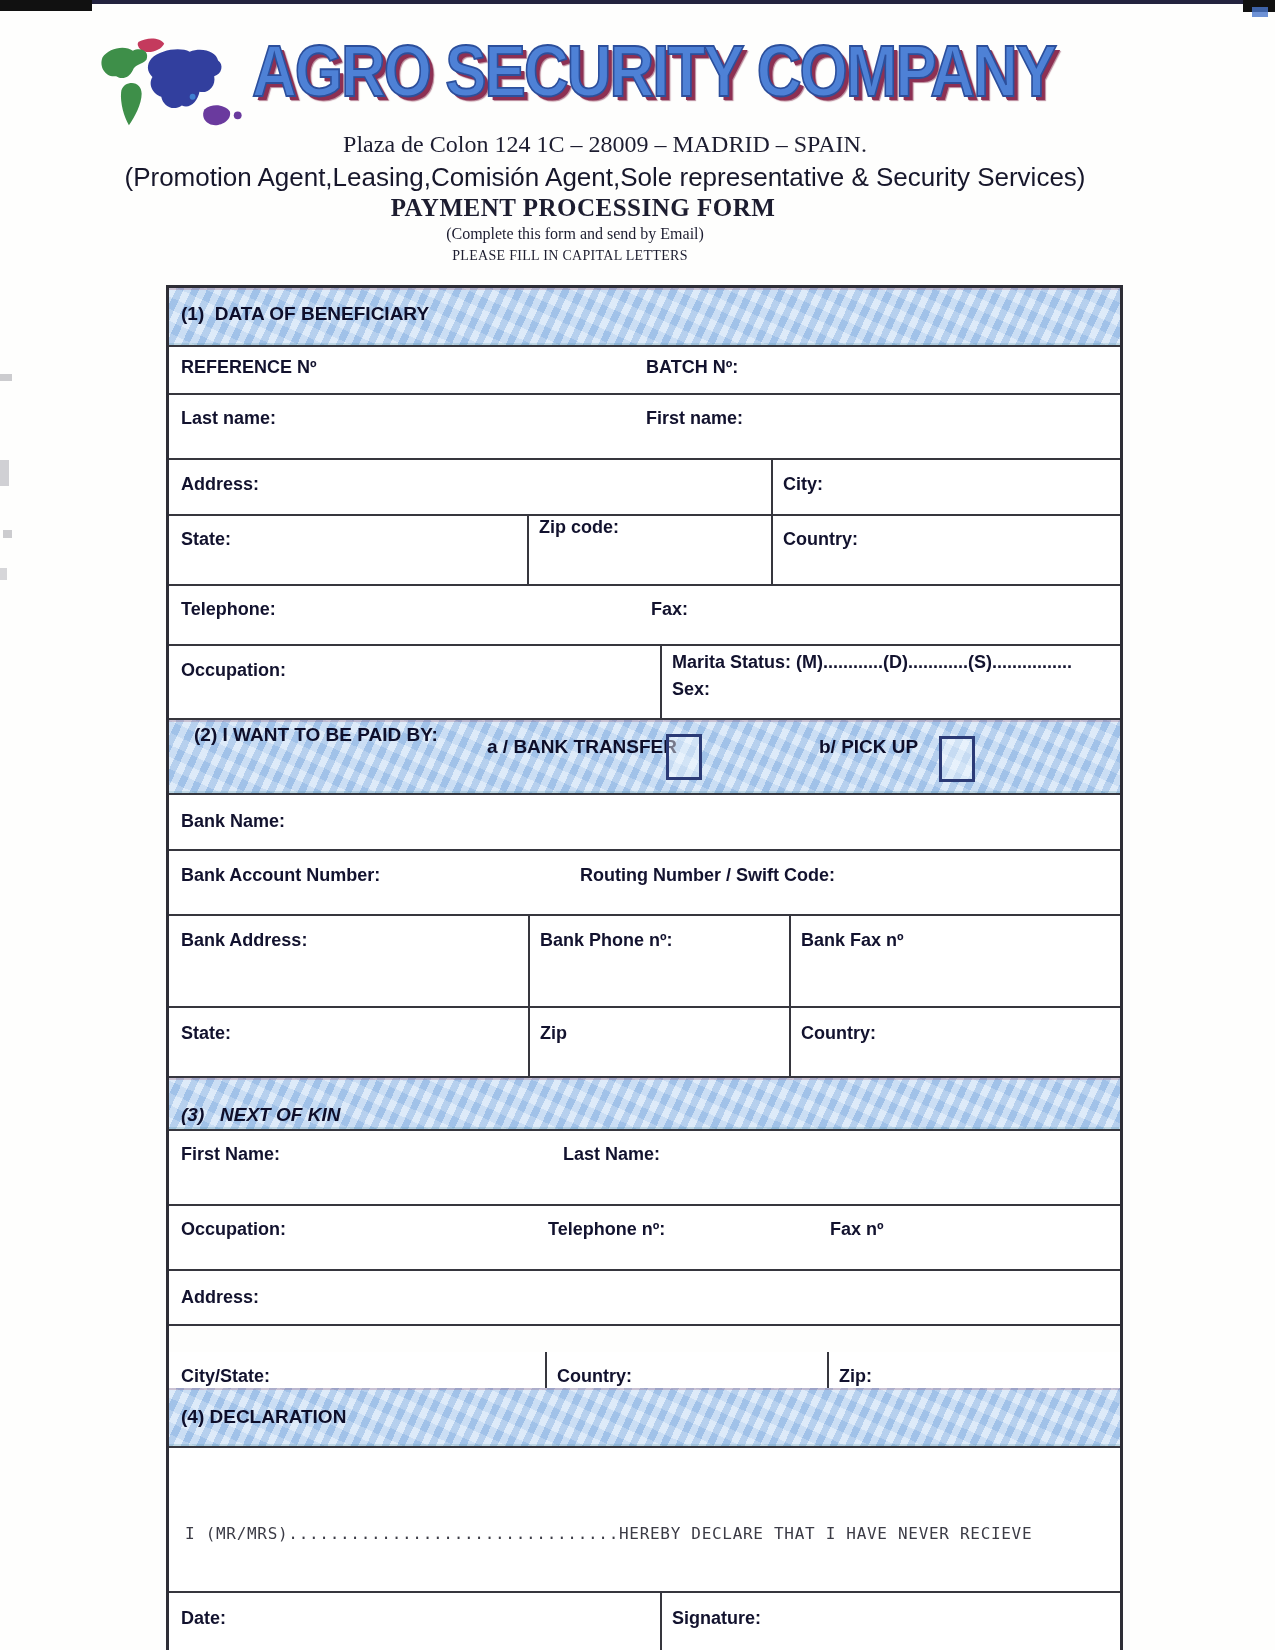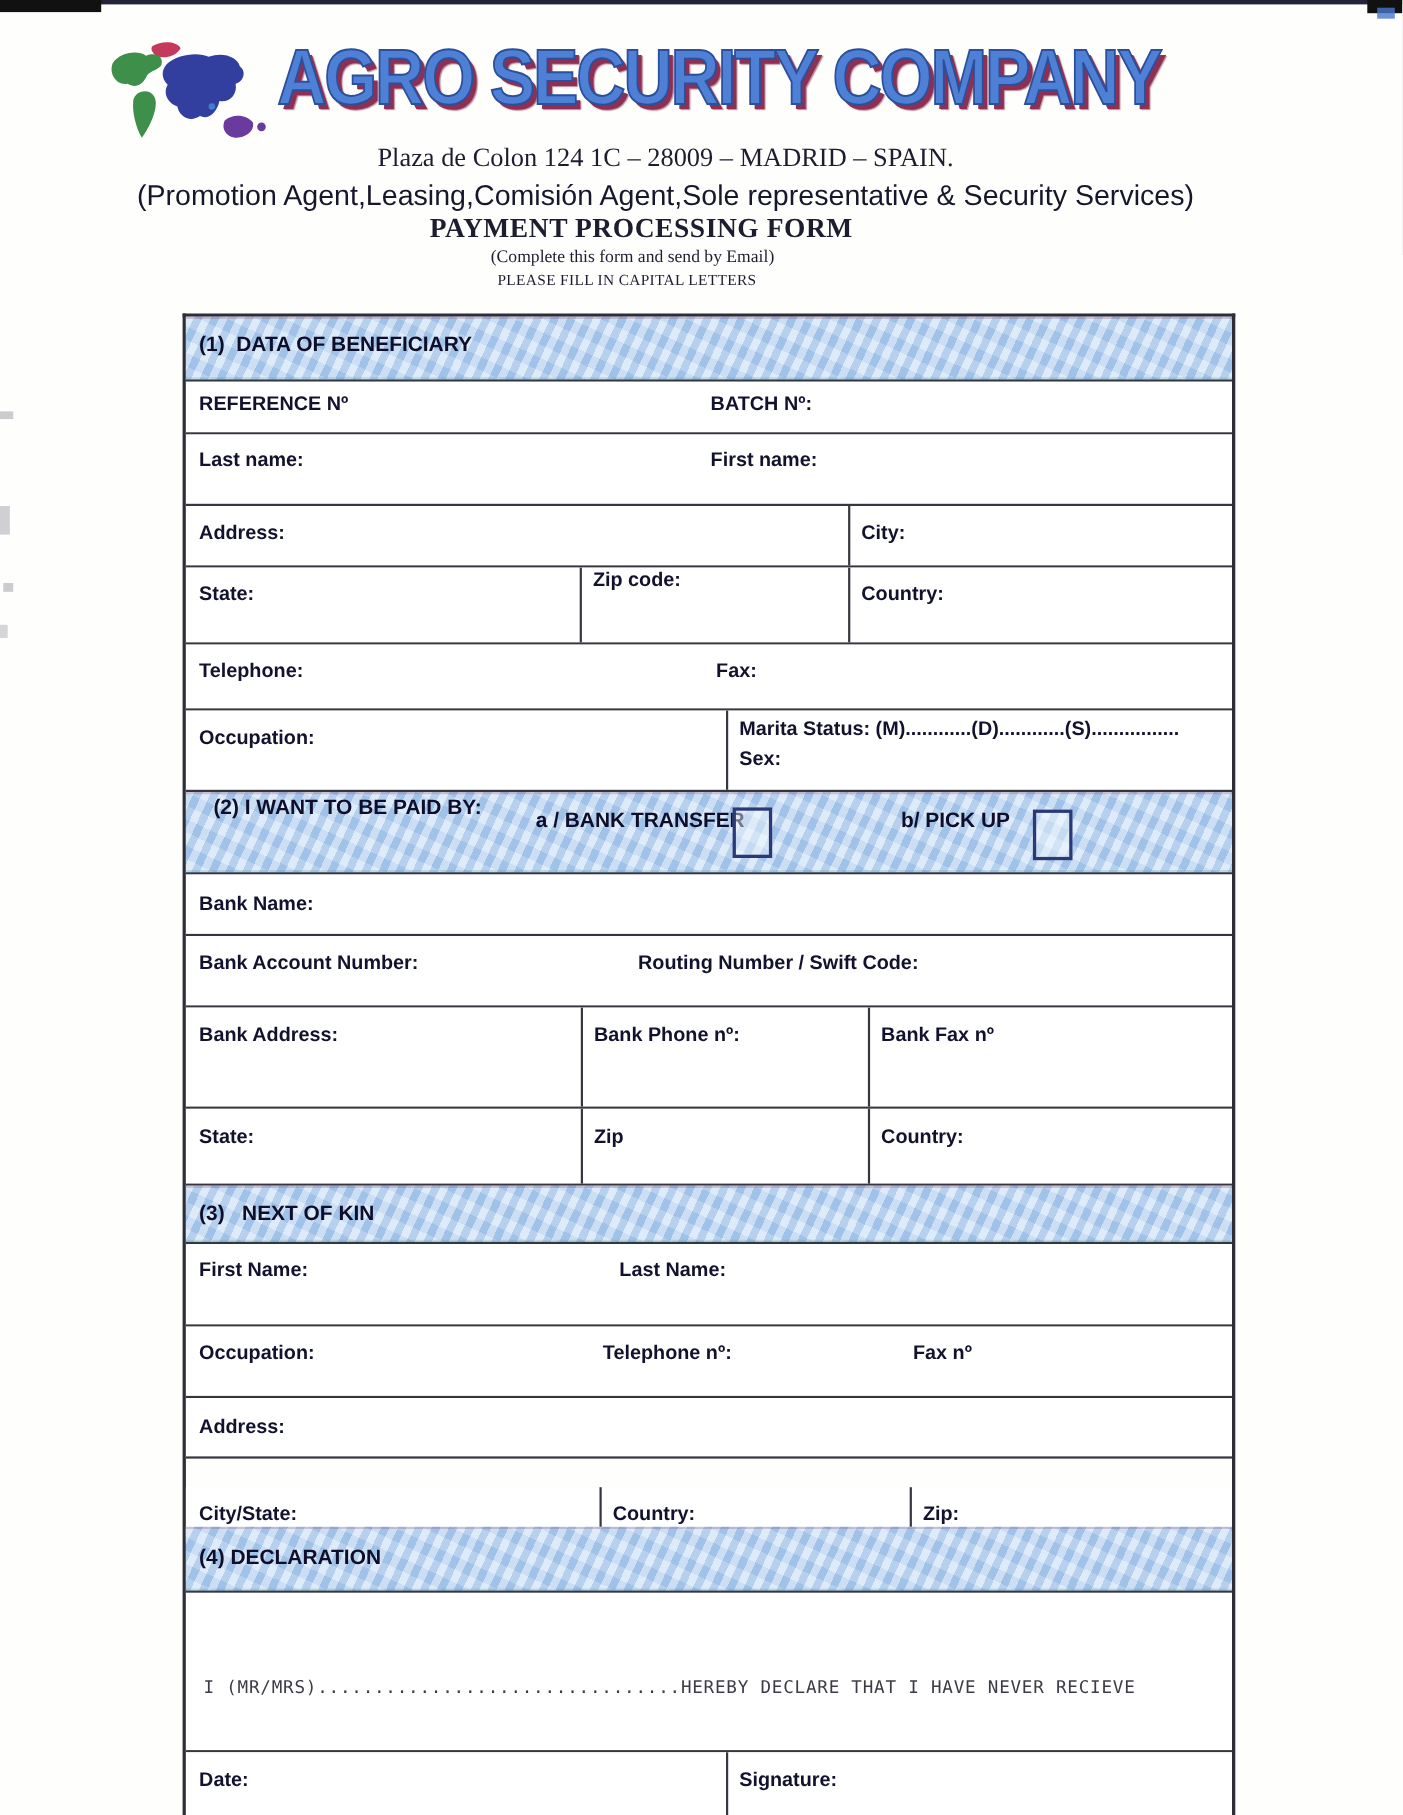--- a/index.html
+++ b/index.html
@@ -164,21 +164,21 @@
 
     <div class="row r-bankstate">
       <div class="vline" style="left:359px;"></div>
       <div class="vline" style="left:620px;"></div>
       <span class="lbl" style="left:12px;top:15px;">State:</span>
       <span class="lbl" style="left:371px;top:15px;">Zip</span>
       <span class="lbl" style="left:632px;top:15px;">Country:</span>
     </div>
 
     <div class="row band r-band3">
-      <span class="lbl" style="left:12px;top:15px;">(3)   NEXT OF KIN</span>
+      <span class="lbl" style="left:12px;top:26px;font-style:italic;">(3)   NEXT OF KIN</span>
     </div>
 
     <div class="row r-kinname">
       <span class="lbl" style="left:12px;top:13px;">First Name:</span>
       <span class="lbl" style="left:394px;top:13px;">Last Name:</span>
     </div>
 
     <div class="row r-kinocc">
       <span class="lbl" style="left:12px;top:13px;">Occupation:</span>
       <span class="lbl" style="left:379px;top:13px;">Telephone nº:</span>

